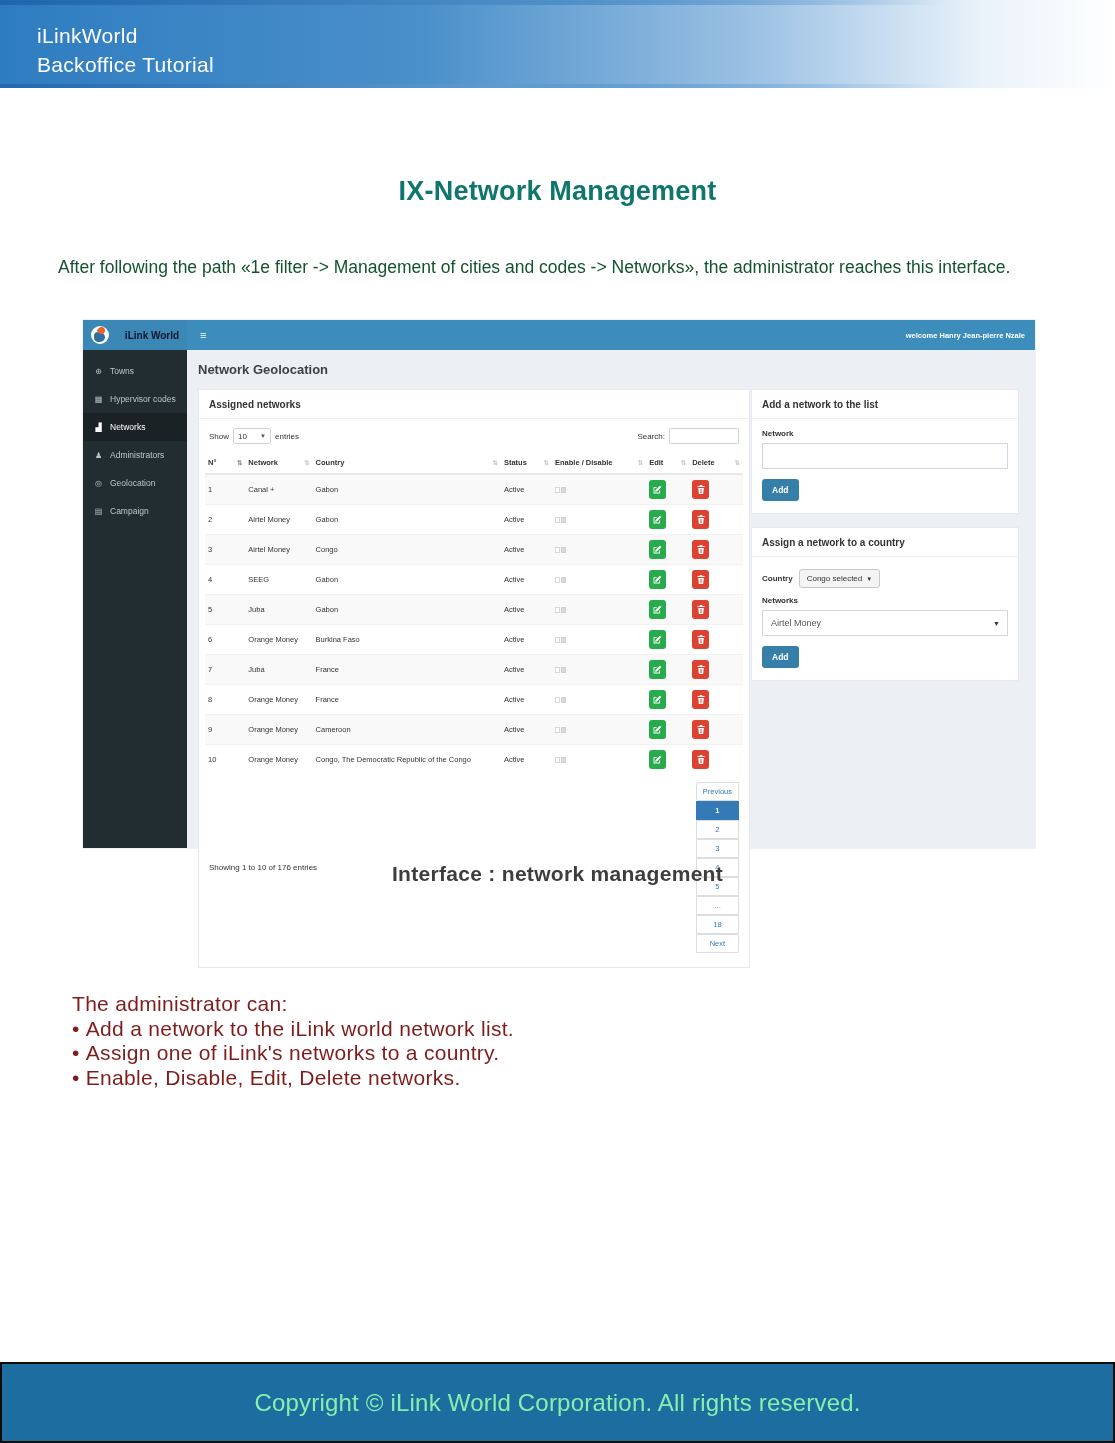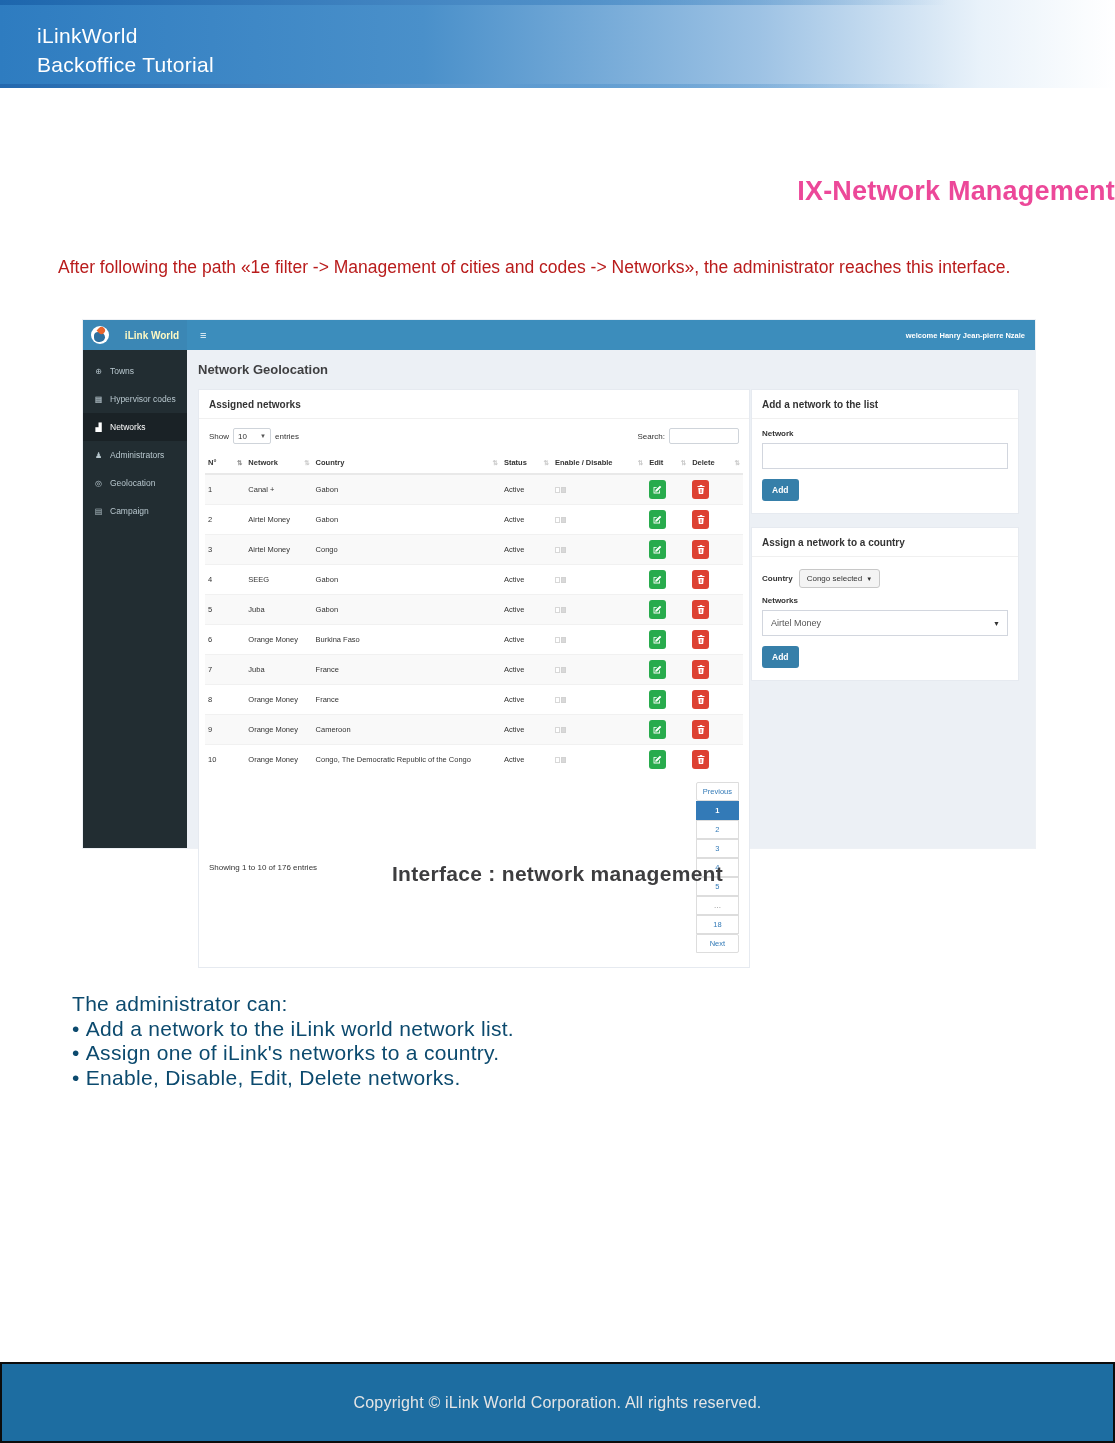--- a/index.html
+++ b/index.html
@@ -10,29 +10,29 @@
   
   .doc-header { position:absolute; top:0; left:0; width:100%; height:88px;
     background:linear-gradient(90deg,#2e7cc0 0%,#4a90ca 38%,#9dc2e4 68%,#e9f2fa 88%,#ffffff 100%); }
   .doc-header::before { content:""; position:absolute; top:0; left:0; right:0; height:5px;
     background:linear-gradient(90deg,#1d66ad 0%,#4b8cc6 45%,rgba(255,255,255,0) 85%); }
   .doc-header::after { content:""; position:absolute; bottom:0; left:0; right:0; height:4px;
     background:linear-gradient(90deg,#2368ae 0%,#5e9bd0 45%,rgba(255,255,255,0) 85%); }
   .doc-header .brand { position:absolute; top:21px; left:37px; color:#fff; font-size:21px; line-height:29px; letter-spacing:.3px; }
 
   
-  .doc-title { position:absolute; top:176px; left:0; width:100%; text-align:right;
-    font-size:27px; font-weight:bold; color:#ec4899; letter-spacing:.2px; }
-  .doc-intro { position:absolute; top:255px; left:58px; width:990px; font-size:17.5px; line-height:25px; color:#b91c1c; }
+  .doc-title { position:absolute; top:176px; left:0; width:100%; text-align:center;
+    font-size:27px; font-weight:bold; color:#0f766e; letter-spacing:.2px; }
+  .doc-intro { position:absolute; top:255px; left:58px; width:990px; font-size:17.5px; line-height:25px; color:#14532d; }
 
   
   .shot { position:absolute; top:320px; left:83px; width:952px; height:528px; background:#ecf0f5;
     font-family:"Liberation Sans", sans-serif; display:flex; flex-direction:column; box-shadow:0 0 0 1px #eef1f5; }
   .topbar { height:30px; display:flex; flex:0 0 30px; }
-  .logo { width:104px; background:#3b87b5; color:#fef9c3; display:flex; align-items:center; justify-content:center; gap:16px; }
+  .logo { width:104px; background:#3b87b5; color:#0f172a; display:flex; align-items:center; justify-content:center; gap:16px; }
   .logo-badge { width:18px; height:18px; border-radius:50%; background:#fff; position:relative; overflow:hidden; flex:0 0 18px; }
   .logo-badge .land { position:absolute; left:3px; top:6px; width:11px; height:10px; background:#2e6f9e; border-radius:40% 55% 50% 45%; }
   .logo-badge .pin { position:absolute; left:7px; top:1px; width:7px; height:7px; background:#e8642c; border-radius:50% 50% 50% 0; transform:rotate(45deg); }
   .logo-text { font-size:10px; font-weight:bold; }
   .navbar { flex:1; background:#3c8dbc; color:#fff; display:flex; align-items:center; justify-content:space-between; padding:0 10px 0 13px; }
   .hamburger { font-size:11px; line-height:1; cursor:pointer; }
   .welcome { font-size:7.5px; font-weight:bold; }
 
   .shot-body { flex:1; display:flex; min-height:0; }
   .sidebar { width:104px; flex:0 0 104px; background:#222d32; padding-top:7px; }
@@ -91,26 +91,26 @@
   .inline-row { display:flex; align-items:center; gap:6px; margin:4px 0 8px; }
   .inline-label { font-size:8px; font-weight:bold; color:#333; }
   .dd-btn { background:#f4f4f4; border:1px solid #c8c8c8; border-radius:3px; font-size:8px; color:#333; padding:4px 7px; cursor:pointer; display:inline-flex; align-items:center; gap:4px; }
   .dd-btn .caret { font-size:6px; }
   .select-box { position:relative; width:100%; height:26px; border:1px solid #d2d6de; background:#fff; display:flex; align-items:center; padding:0 8px; font-size:9px; color:#555; cursor:pointer; }
   .select-box .caret { position:absolute; right:7px; font-size:7px; color:#333; }
 
   
   .doc-caption { position:absolute; top:862px; left:0; width:100%; text-align:center;
     font-size:21px; font-weight:bold; color:#3d3d3f; letter-spacing:.3px; }
-  .notes { position:absolute; top:992px; left:72px; font-size:21px; line-height:24.5px; color:#0c4a6e; letter-spacing:.3px; }
+  .notes { position:absolute; top:992px; left:72px; font-size:21px; line-height:24.5px; color:#7f1d1d; letter-spacing:.3px; }
   .notes ul { list-style:none; }
   .notes li::before { content:"\2022\00a0"; }
   .doc-footer { position:absolute; top:1362px; left:0; width:100%; height:81px; background:#1d6da1;
     border:2px solid #0c0c0c; display:flex; align-items:center; justify-content:center; }
-  .doc-footer span { color:#e5e5e5; font-size:16px; letter-spacing:.2px; }
+  .doc-footer span { color:#86efac; font-size:24px; letter-spacing:.2px; }
 </style>
 </head>
 <body>
 
 <div class="page">
 
   <header class="doc-header">
     <div class="brand">
       <div>iLinkWorld</div>
       <div>Backoffice Tutorial</div>

